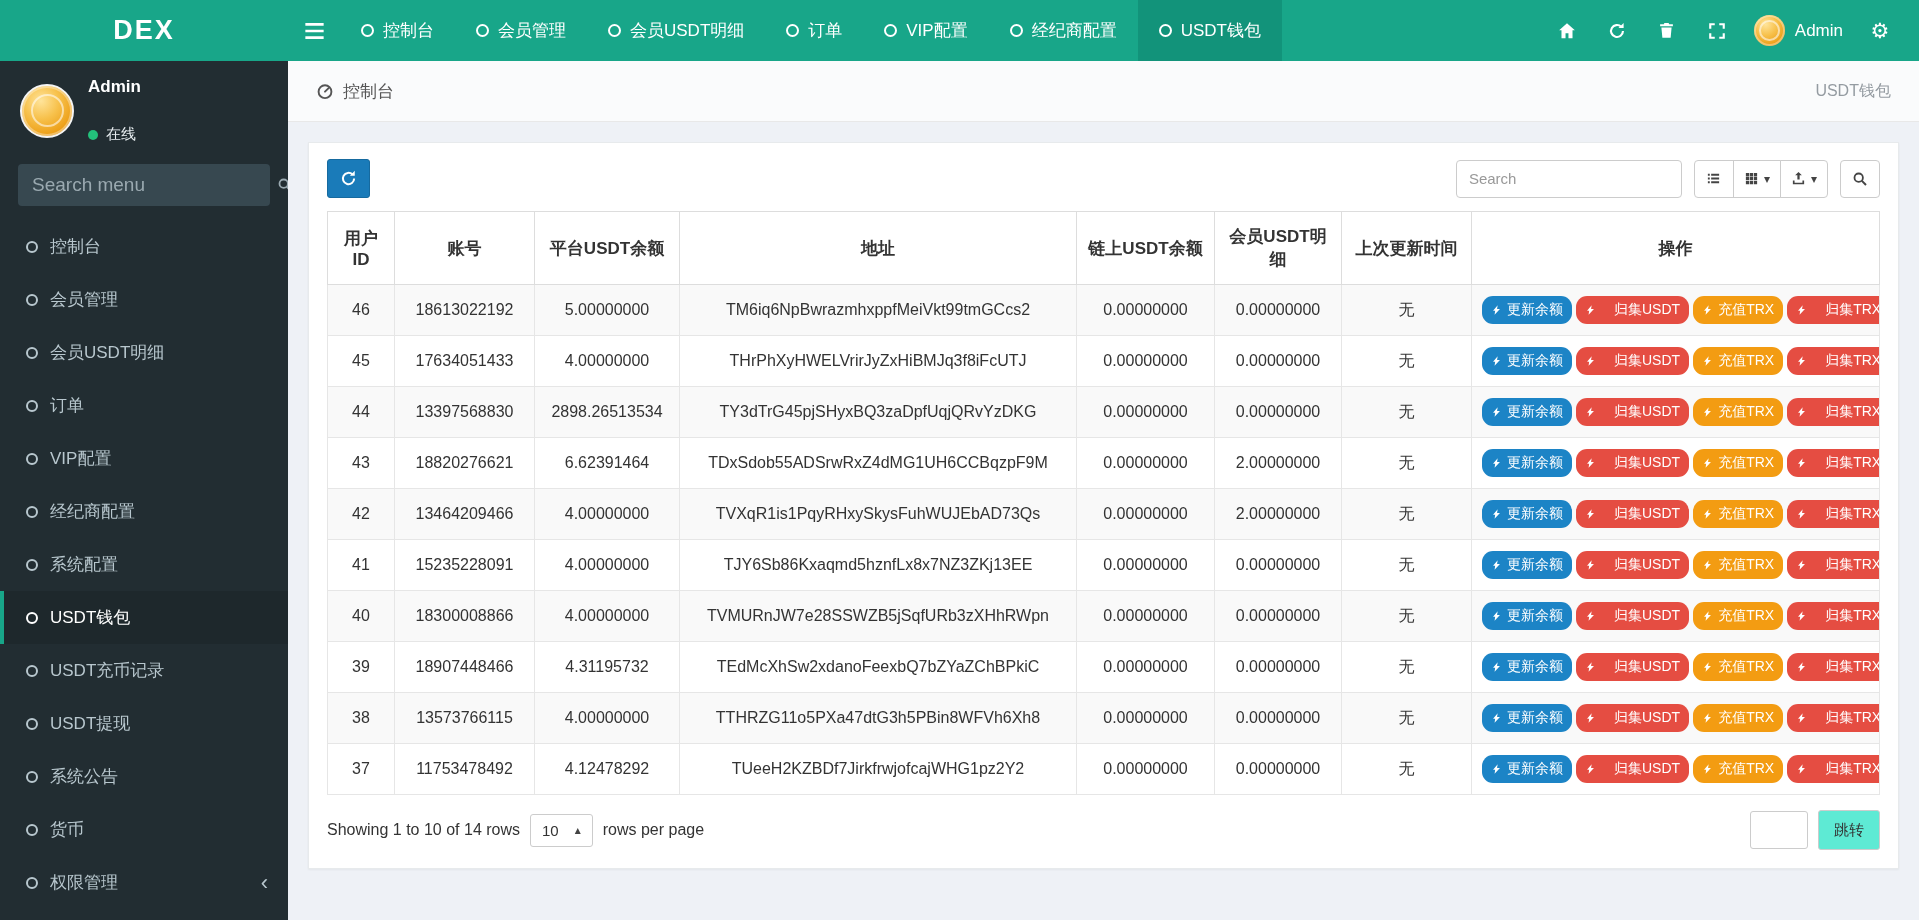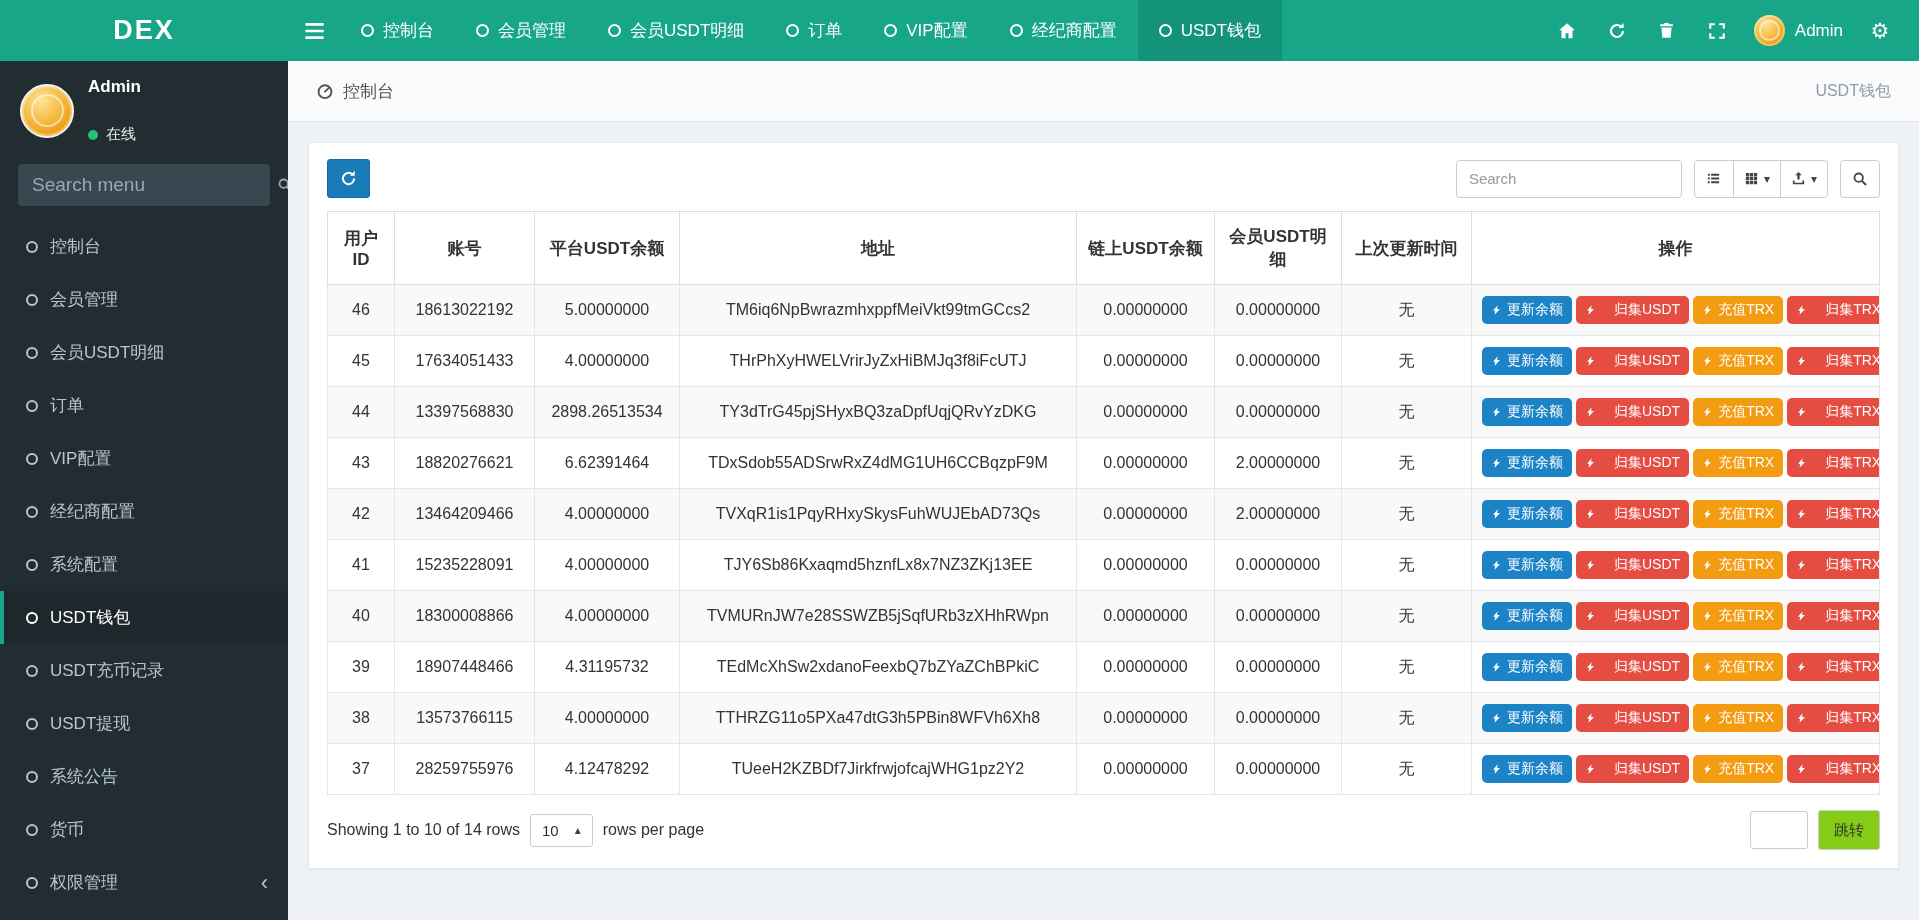--- a/index.html
+++ b/index.html
@@ -82,39 +82,39 @@
 
   
   table { width:100%; border-collapse:collapse; table-layout:fixed; }
   th { font-size:17px; font-weight:bold; padding:13px 8px; border:1px solid #ddd; text-align:center; color:#333; }
   td { font-size:16px; padding:11px 8px; border:1px solid #e6e6e6; text-align:center; color:#333;
        overflow:hidden; white-space:nowrap; }
   tbody tr:nth-child(odd) { background:#f9f9f9; }
   th:nth-child(1){ width:67px; }  th:nth-child(2){ width:140px; } th:nth-child(3){ width:145px; }
   th:nth-child(4){ width:397px; } th:nth-child(5){ width:138px; } th:nth-child(6){ width:127px; }
   th:nth-child(7){ width:130px; }
-  .act { display:inline-flex; align-items:center; gap:5px; border:none; border-radius:5px; color:#fff;
+  .act { display:inline-flex; align-items:center; gap:5px; border:none; border-radius:11px; color:#fff;
          font-size:14px; padding:5px 9px; margin:0 2px; cursor:pointer; font-family:inherit; }
   .act.blue { background:#1c84c6; } .act.red { background:#e54d42;gap:18px; } .act.orange { background:#f39c12; }
 
   
   .table-footer { display:flex; align-items:center; justify-content:space-between; margin-top:15px; }
   .footer-left { display:flex; align-items:center; gap:10px; font-size:16px; color:#333; }
   .page-size-btn { display:inline-flex; align-items:center; gap:16px; background:#fff; border:1px solid #ccc;
                    border-radius:3px; padding:7px 11px; font-size:15px; color:#333; cursor:pointer; font-family:inherit; }
   .footer-right { display:flex; align-items:center; }
   .pagination { display:flex; list-style:none; }
   .page-btn { min-width:44px; height:40px; padding:0 15px; display:flex; align-items:center; justify-content:center;
               background:#fff; border:1px solid #ddd; color:#676a6c; font-size:16px; cursor:pointer; margin-left:-1px; }
   .pagination .page-btn:first-child { border-radius:3px 0 0 3px; margin-left:0; }
   .pagination .page-btn:last-child { border-radius:0 3px 3px 0; }
   .page-btn.active { background:#2d3540; border-color:#2d3540; color:#fff; }
   .jump-input { width:58px; height:38px; border:1px solid #ccc; border-radius:3px; margin-left:16px;
                 font-size:15px; padding:0 8px; outline:none; font-family:inherit; }
-  .jump-btn { height:40px; padding:0 15px; background:#84cc16; border:1px solid #ccc; border-radius:3px;
+  .jump-btn { height:40px; padding:0 15px; background:#5eead4; border:1px solid #ccc; border-radius:3px;
               margin-left:10px; font-size:15px; color:#333; cursor:pointer; font-family:inherit; }
 
   svg { display:block; }
 </style>
 </head>
 <body>
 
 <div class="app">
 
   <header class="navbar">
@@ -693,21 +693,21 @@
                       <span>
                         <svg width="11" height="12" viewBox="0 0 16 16">
                           <path d="M9.7 1 3 9.2h3.1L5.2 15l7.8-8.3H8.8z" fill="currentColor"></path>
                         </svg>
                       </span>
                       <span>归集TRX</span>
                     </button></td>
                 </tr>
                 <tr>
                   <td>37</td>
-                  <td>28259755976</td>
+                  <td>11753478492</td>
                   <td>4.12478292</td>
                   <td>TUeeH2KZBDf7JirkfrwjofcajWHG1pz2Y2</td>
                   <td>0.00000000</td>
                   <td>0.00000000</td>
                   <td>无</td>
                   <td class="actions"><button class="act blue">
                       <span>
                         <svg width="11" height="12" viewBox="0 0 16 16">
                           <path d="M9.7 1 3 9.2h3.1L5.2 15l7.8-8.3H8.8z" fill="currentColor"></path>
                         </svg>

